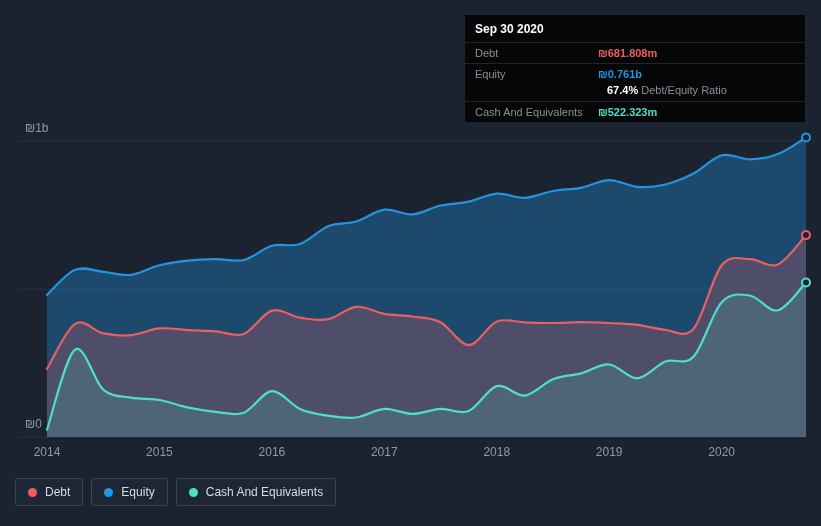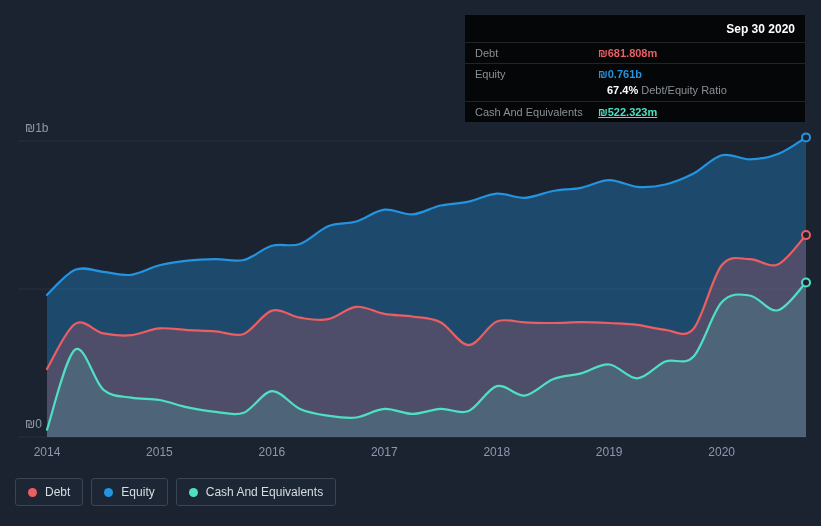--- a/index.html
+++ b/index.html
@@ -12,21 +12,21 @@
   .stage{position:relative;width:821px;height:526px;}
   #chart{position:absolute;left:0;top:0;display:block;}
   
   .tooltip{
     position:absolute;left:465px;top:15px;width:340px;
     background:#050607;color:#ffffff;z-index:5;
     box-sizing:border-box;
   }
   .t-head{
     font-size:12px;font-weight:bold;color:#ffffff;
-    padding:7px 10px 6px;border-bottom:1px solid #222425;text-align:right;
+    padding:7px 10px 6px;border-bottom:1px solid #222425;
   }
   .t-row{
     display:flex;align-items:baseline;
     font-size:11px;padding:4px 10px;
   }
   .t-row.bb{border-bottom:1px solid #222425;}
   .t-label{width:123px;flex:0 0 123px;color:#8a9096;font-weight:normal;}
   .t-value{font-weight:bold;}
   .t-ratio{padding-top:0;padding-bottom:5px;padding-left:19px;}
   .t-ratio .ratio-strong{color:#ffffff;font-weight:bold;}
@@ -83,21 +83,21 @@
     <div class="t-row">
       <span class="t-label">Equity</span>
       <span class="t-value" style="color: rgb(35, 148, 223);">₪0.761b</span>
     </div>
     <div class="t-row t-ratio bb">
       <span class="t-label"></span>
       <span class="t-value"><span class="ratio-strong">67.4%</span><span class="ratio-rest"> Debt/Equity Ratio</span></span>
     </div>
     <div class="t-row">
       <span class="t-label">Cash And Equivalents</span>
-      <span class="t-value" style="color: rgb(79, 224, 196); text-decoration: underline;">₪522.323m</span>
+      <span class="t-value" style="color: rgb(79, 224, 196);">₪522.323m</span>
     </div>
   </div>
 
   <div class="legend">
       <div class="pill">
         <span class="dot" style="background: rgb(235, 94, 99);"></span>
         <span>Debt</span>
       </div>
       <div class="pill">
         <span class="dot" style="background: rgb(35, 148, 223);"></span>

